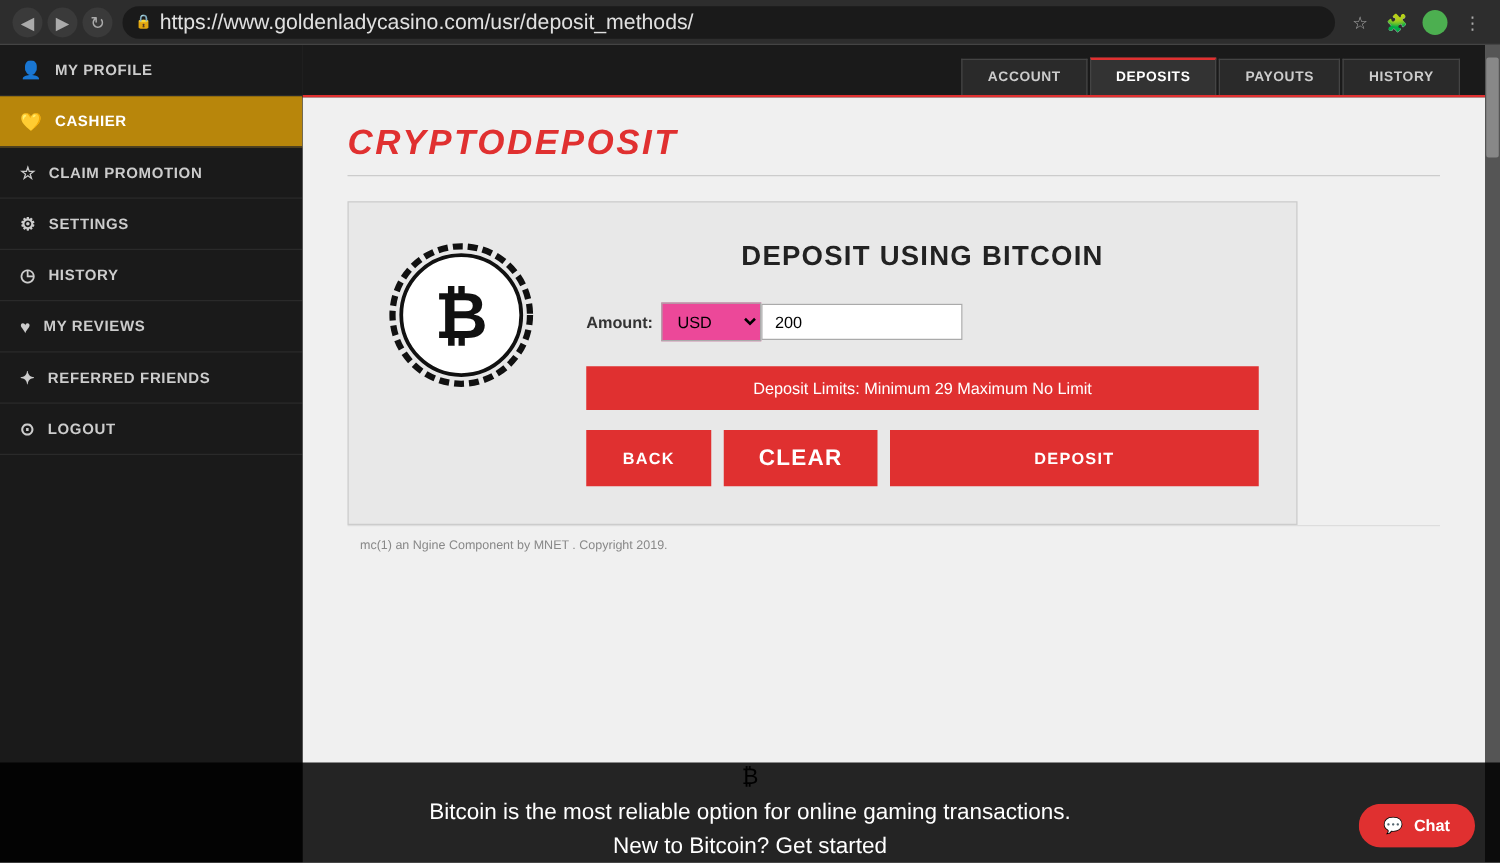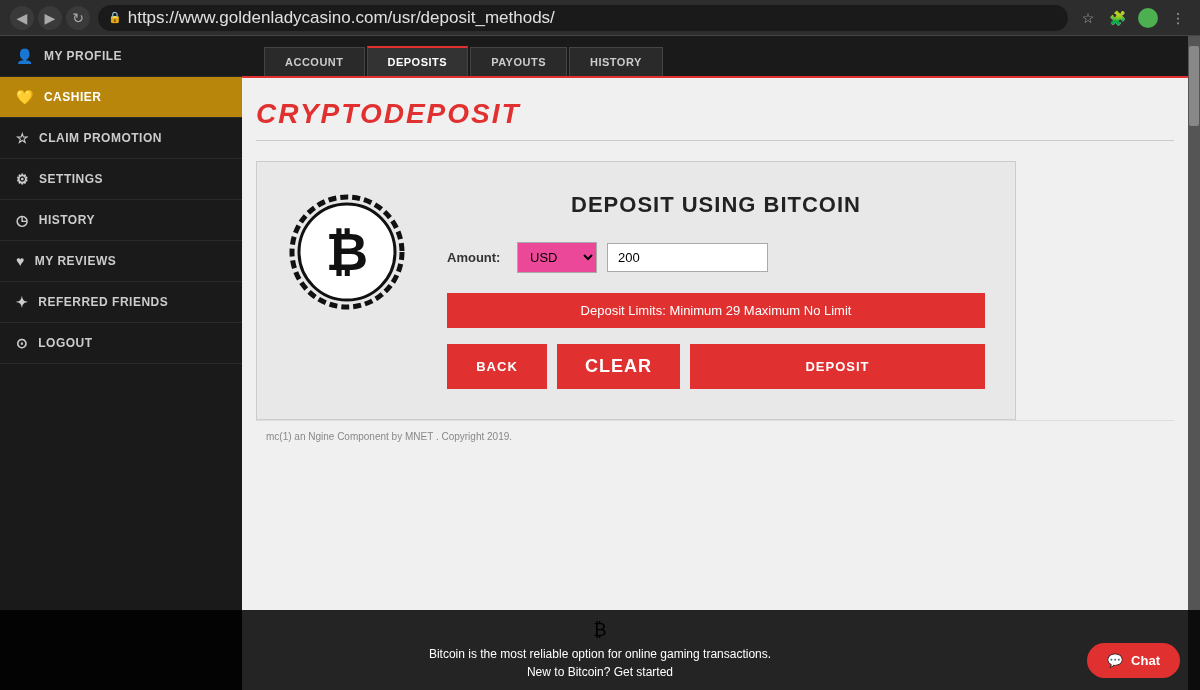--- a/index.html
+++ b/index.html
@@ -124,21 +124,21 @@
       display: flex;
       flex-direction: column;
       background: #2a2a2a;
       overflow: hidden;
     }
 
     
     .top-nav {
       background: #1a1a1a;
       display: flex;
-      justify-content: flex-start;
+      justify-content: flex-end;
       padding: 0 20px;
       height: 42px;
       align-items: flex-end;
       border-bottom: 2px solid #e03030;
     }
     .top-nav-tab {
       padding: 8px 20px;
       color: #ccc;
       font-size: 11px;
       font-weight: bold;
@@ -154,21 +154,21 @@
       background: #333;
       color: #fff;
       border-top: 2px solid #e03030;
     }
 
     
     .page-content {
       flex: 1;
       background: #f0f0f0;
       overflow-y: auto;
-      padding: 20px 14px;
+      padding: 20px 36px;
       position: relative;
     }
 
     .page-title {
       color: #e03030;
       font-size: 28px;
       font-weight: bold;
       font-style: italic;
       letter-spacing: 2px;
       text-transform: uppercase;
@@ -208,21 +208,20 @@
       letter-spacing: 1px;
       text-transform: uppercase;
       margin-bottom: 24px;
       color: #222;
       text-align: center;
     }
 
     .amount-row {
       display: flex;
       align-items: center;
-      gap: 10px;
       margin-bottom: 20px;
     }
 
     .amount-label {
       font-size: 13px;
       color: #333;
       font-weight: bold;
       min-width: 60px;
     }
 
@@ -317,21 +316,21 @@
       right: 0;
       height: 80px;
       background: rgba(0,0,0,0.85);
       display: flex;
       align-items: center;
       justify-content: center;
       flex-direction: column;
     }
     .bottom-bar-text {
       color: #fff;
-      font-size: 12px;
+      font-size: 18px;
       text-align: center;
       line-height: 1.5;
     }
     .bitcoin-icon-small {
       font-size: 18px;
       margin-bottom: 4px;
     }
 
     
     .chat-button {

